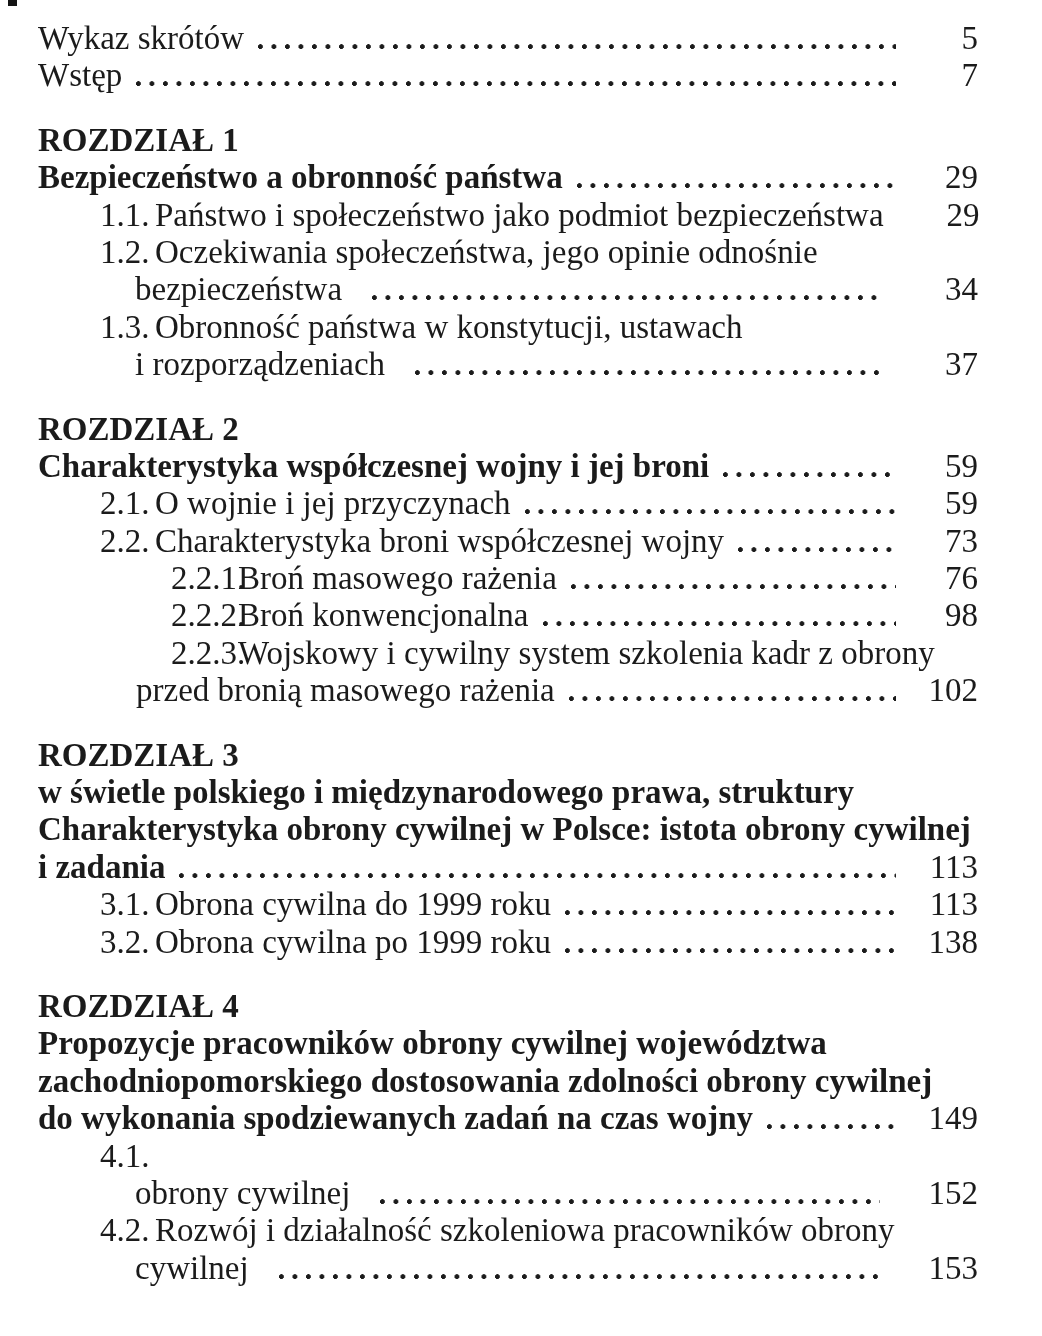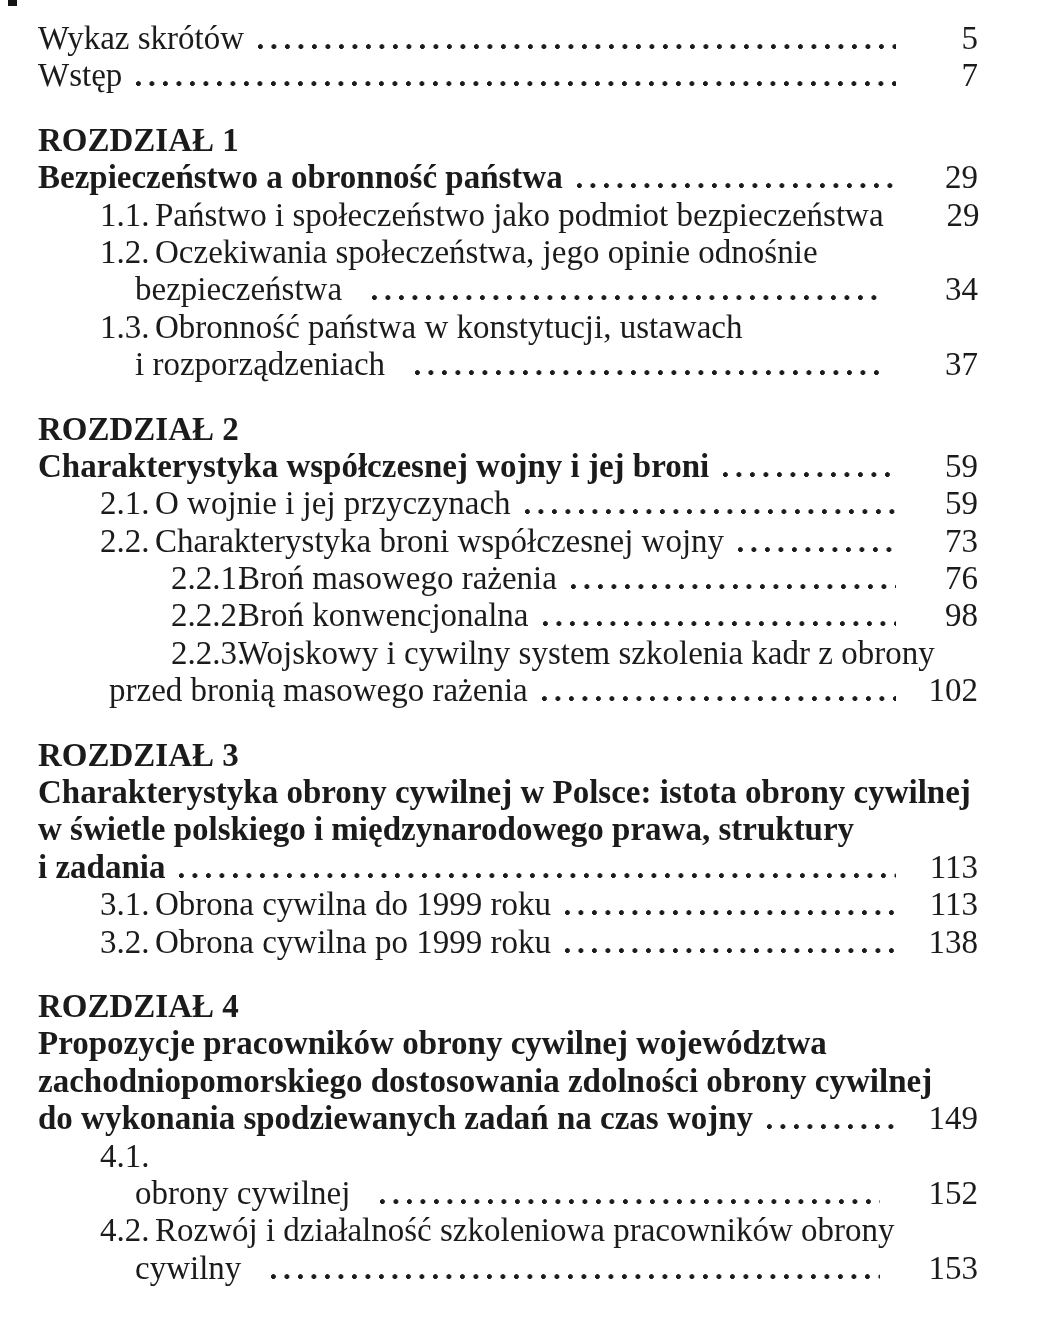--- a/index.html
+++ b/index.html
@@ -23,21 +23,21 @@
     white-space: nowrap;
   }
   .bold { font-weight: bold; }
   .gap { height: 27px; }
   .num { flex: none; }
   .i1 { margin-left: 62px; }
   .i1 .num { width: 55px; }
   .i2 { margin-left: 100px; }
   .i2 .num { width: 67px; margin-left: 33px; }
   .i1c { margin-left: 97px; gap: 16px; }
-  .i2c { margin-left: 71px; }
+  .i2c { margin-left: 98px; }
   .title { flex: none; }
   .leader {
     flex: 1 1 auto;
     height: 5px;
     margin-left: 14px;
     margin-right: 10px;
     background-image: radial-gradient(circle at 2.4px 2.6px, #1b1b1b 2.1px, rgba(0,0,0,0) 2.7px);
     background-size: 13.5px 5px;
     background-repeat: repeat-x;
     background-position: left bottom;
@@ -152,24 +152,24 @@
     <span class="leader"></span>
     <span class="pagenum">102</span>
   </div>
 
   <div class="gap"></div>
 
   <div class="row bold">
     <span class="title">ROZDZIAŁ 3</span>
   </div>
   <div class="row bold">
+    <span class="title">w świetle polskiego i międzynarodowego prawa, struktury</span>
+  </div>
+  <div class="row bold">
     <span class="title">Charakterystyka obrony cywilnej w Polsce: istota obrony cywilnej</span>
-  </div>
-  <div class="row bold">
-    <span class="title">w świetle polskiego i międzynarodowego prawa, struktury</span>
   </div>
   <div class="row bold">
     <span class="title">i zadania</span>
     <span class="leader"></span>
     <span class="pagenum">113</span>
   </div>
   <div class="row i1">
     <span class="num">3.1.</span>
     <span class="title">Obrona cywilna do 1999 roku</span>
     <span class="leader"></span>
@@ -204,17 +204,17 @@
   <div class="row i1c">
     <span class="title">obrony cywilnej</span>
     <span class="leader"></span>
     <span class="pagenum">152</span>
   </div>
   <div class="row i1">
     <span class="num">4.2.</span>
     <span class="title">Rozwój i działalność szkoleniowa pracowników obrony</span>
   </div>
   <div class="row i1c">
-    <span class="title">cywilny</span>
+    <span class="title">cywilnej</span>
     <span class="leader"></span>
     <span class="pagenum">153</span>
   </div>
 </div>
 
 </body></html>

